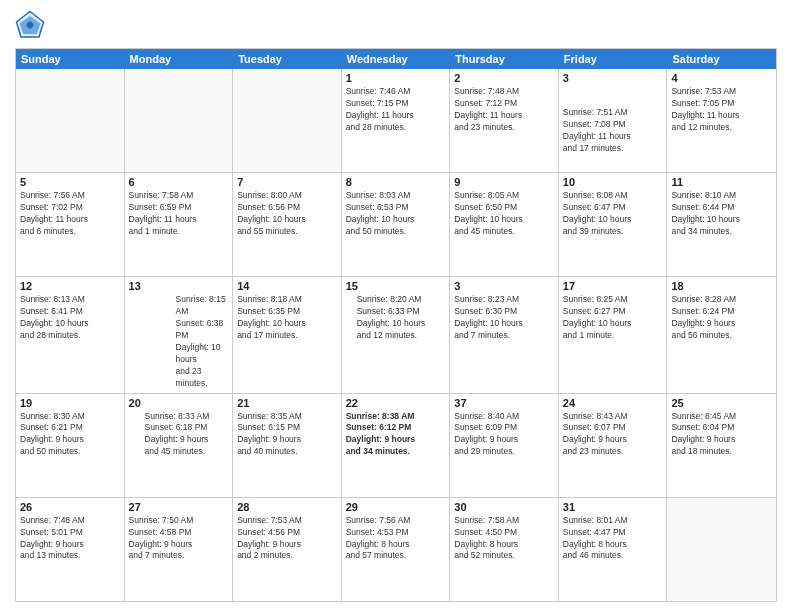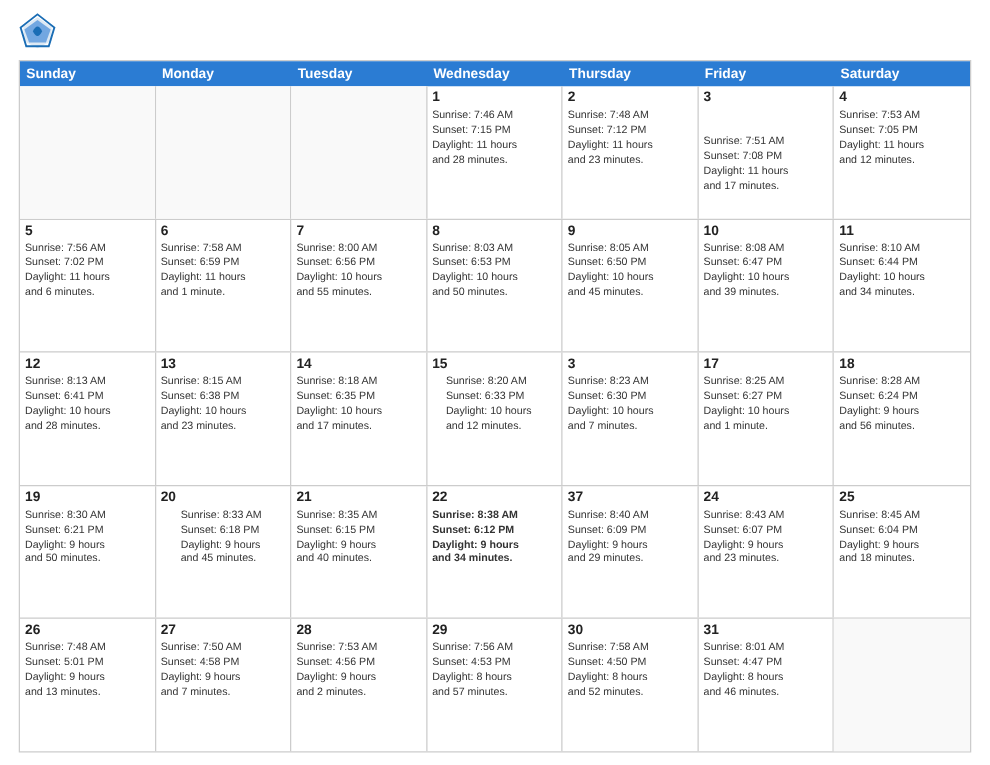--- a/index.html
+++ b/index.html
@@ -231,21 +231,21 @@
         <div class="week">
           <div class="day-cell">
             <div class="day-number">12</div>
             <div class="day-info" style="white-space: pre-line;">Sunrise: 8:13 AM
 Sunset: 6:41 PM
 Daylight: 10 hours
 and 28 minutes.</div>
           </div>
           <div class="day-cell">
             <div class="day-number">13</div>
-            <div class="day-info" style="white-space: pre-line;">Sunrise: 8:15 AM
+            <div class="day-info" style="white-space: pre-line; margin-left: 47px;">Sunrise: 8:15 AM
 Sunset: 6:38 PM
 Daylight: 10 hours
 and 23 minutes.</div>
           </div>
           <div class="day-cell">
             <div class="day-number">14</div>
             <div class="day-info" style="white-space: pre-line;">Sunrise: 8:18 AM
 Sunset: 6:35 PM
 Daylight: 10 hours
 and 17 minutes.</div>

